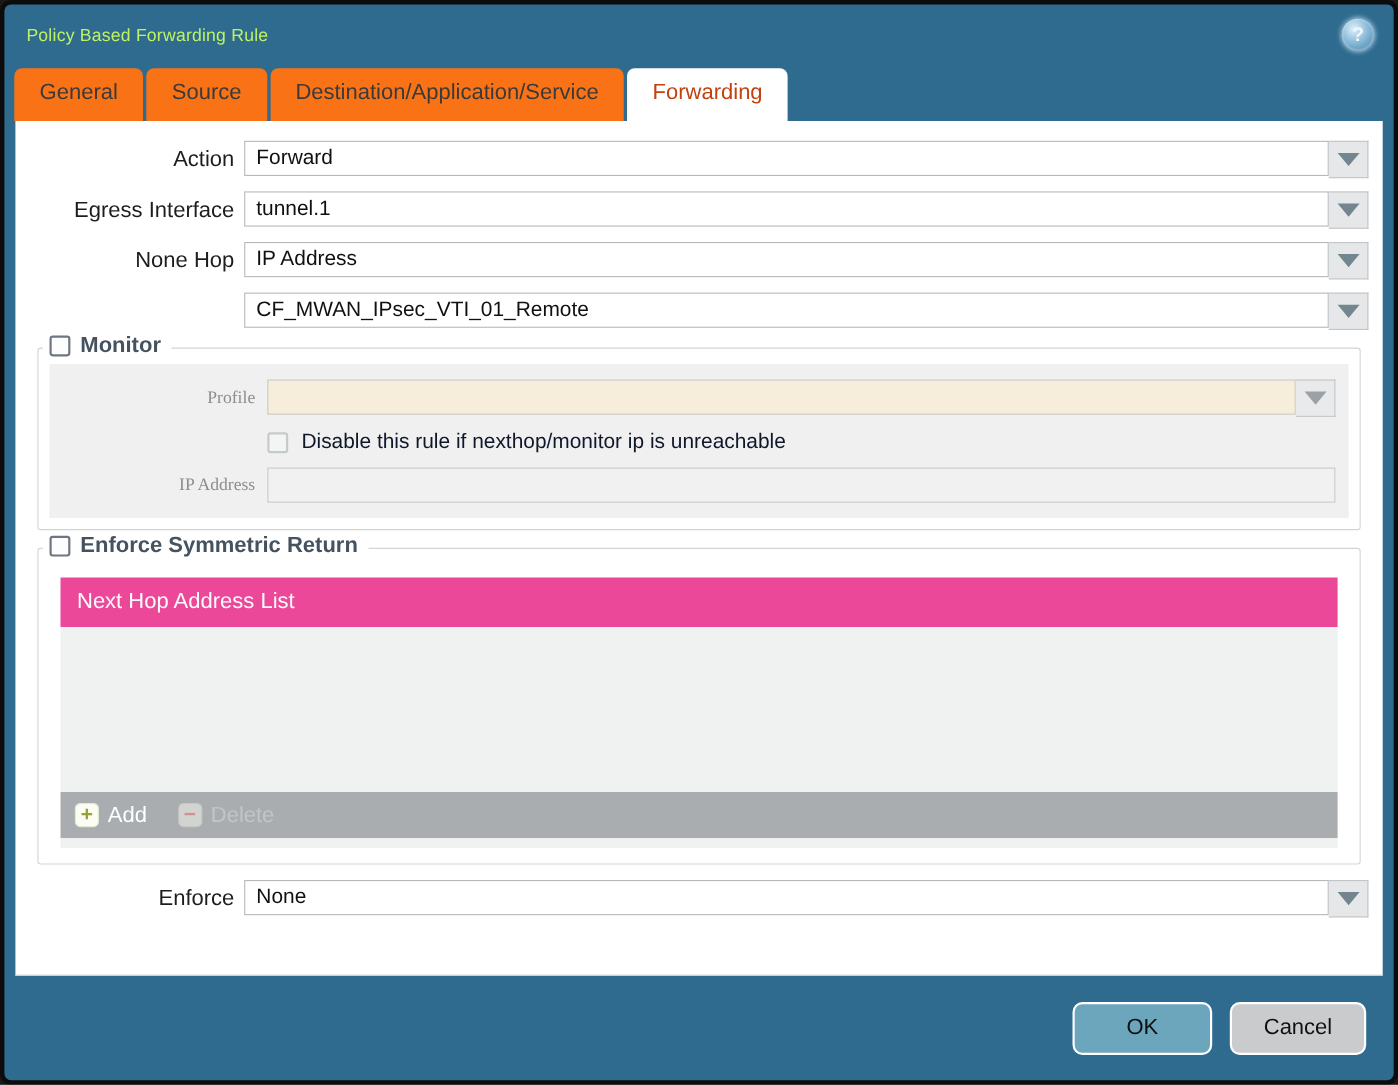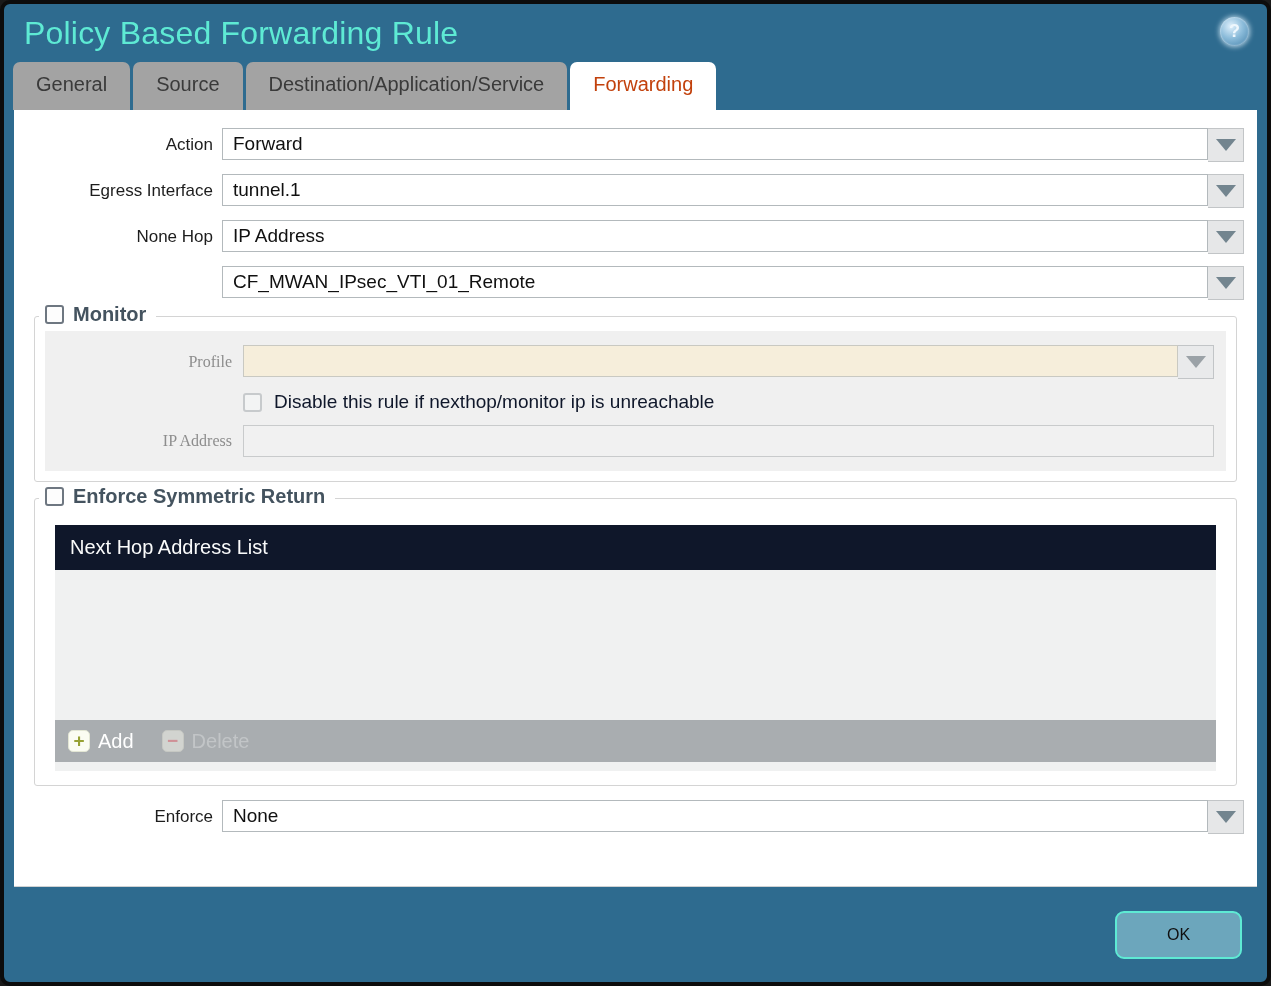--- a/index.html
+++ b/index.html
@@ -9,44 +9,44 @@
     background:#2e6b8f;
     border:4px solid #0c0c0c;
     border-radius:10px;
     overflow:hidden;
     display:flex; flex-direction:column;
     font-family:"Liberation Sans", sans-serif;
     position:relative;
   }
   
   .titlebar { height:58px; flex:0 0 58px; display:flex; align-items:center; padding:0 20px; position:relative; }
-  .title { color:#5eead4; font-size:32px; letter-spacing:0.2px; }
+  .title { color:#bef264; font-size:16px; letter-spacing:0.2px; }
   .help {
     position:absolute; right:18px; top:13px;
     width:29px; height:29px; border-radius:50%;
     background:radial-gradient(circle at 38% 32%, #dff0fc 0%, #8cbcda 45%, #3f7ea8 100%);
     box-shadow:0 0 5px 1px rgba(220,240,252,.75), inset 0 0 2px rgba(255,255,255,.9);
     display:flex; align-items:center; justify-content:center;
     color:#eef7fd; font-size:18px; font-weight:bold; cursor:pointer;
   }
   
   .tabs { flex:0 0 48px; display:flex; align-items:flex-end; padding-left:9px; }
   .tab {
-    background:#a3a3a3; color:#3a3a3a; font-size:20px;
+    background:#f97316; color:#3a3a3a; font-size:20px;
     padding:11px 23px 14px; margin-right:3px;
     border-radius:7px 7px 0 0; white-space:nowrap; cursor:pointer;
   }
   .tab.active { background:#ffffff; color:#c2410c; }
   
   .content {
     background:#ffffff; margin:0 10px; flex:1 1 auto;
     padding-top:18px; overflow:hidden; border-bottom:1px solid #cfd2d3;
   }
   .frow { display:flex; align-items:center; margin-bottom:12px; }
-  .frow .lbl { width:208px; flex:0 0 208px; text-align:right; padding-right:9px; font-size:17px; color:#1d1d1d; }
+  .frow .lbl { width:208px; flex:0 0 208px; text-align:right; padding-right:9px; font-size:20px; color:#1d1d1d; }
   .field { flex:1; display:flex; margin-right:13px; }
   .tinput {
     flex:1; height:32px; border:1px solid #b3b9bc; background:#fff;
     font-size:19px; color:#101010; padding:0 10px; display:flex; align-items:center;
     white-space:nowrap; overflow:hidden;
   }
   .ddbtn {
     flex:0 0 36px; height:34px; background:#e6e7e8; border:1px solid #c2c5c7; border-left:none;
     display:flex; align-items:center; justify-content:center; cursor:pointer;
   }
@@ -69,38 +69,38 @@
   .gpanel .lbl-dis { width:198px; flex:0 0 198px; text-align:right; padding-right:11px; font-size:16px; color:#8d8d8d;font-family:Liberation Serif, serif; }
   .tinput.beige { background:#f6eedb; border-color:#c9c9c2; }
   .tinput.gray  { background:#f1f1f1; border-color:#c9cbcc; }
   .gpanel .frow { margin-bottom:12px; }
   .gpanel .frow:last-child { margin-bottom:0; }
   .gpanel .field { margin-right:12px; }
   .chk-row { display:flex; align-items:center; gap:12px; margin:12px 0 12px 198px; }
   .chk-row .chk-lbl { font-size:19px; color:#0f172a; }
   
   .tbl { margin:12px 10px 4px 10px; }
-  .tbl-header { background:#0f172a; color:#fafbfb; font-size:20px; padding:11px 15px; }
+  .tbl-header { background:#ec4899; color:#fafbfb; font-size:20px; padding:11px 15px; }
   .tbl-body { height:150px; background:#f0f1f1; }
   .tbl-footer { background:#a9adb0; height:42px; display:flex; align-items:center; padding:0 13px; gap:28px; }
   .tbl-strip { height:9px; background:#f0f1f1; }
   .tbtn { display:flex; align-items:center; gap:8px; font-size:20px; cursor:pointer; }
   .tbtn .ticon {
     width:22px; height:22px; border-radius:5px; text-align:center; line-height:20px;
     font-weight:bold; font-size:19px;
   }
   .tbtn.add { color:#ffffff; }
   .tbtn.add .ticon { background:#fbfcf2; border:1px solid #e3e6d4; color:#97a134; }
   .tbtn.del { color:#c2c5c7; cursor:default; }
   .tbtn.del .ticon { background:#d2d4d0; border:1px solid #c6c8c3; color:#cf9096; }
   
   .footerbar { flex:0 0 95px; display:flex; align-items:center; justify-content:flex-end; gap:16px; padding-right:25px; }
   .btn {
-    height:48px; border:2px solid #5eead4; border-radius:9px;
-    font-size:16px; color:#101010; display:flex; align-items:center; justify-content:center;
+    height:48px; border:2px solid #ffffff; border-radius:9px;
+    font-size:20px; color:#101010; display:flex; align-items:center; justify-content:center;
     cursor:pointer; font-family:"Liberation Sans", sans-serif;
   }
   .btn.ok { width:127px; background:#6ca6bc; }
   .btn.cancel { width:124px; background:#c9cbcd; }
 </style>
 </head>
 <body>
 
 <div class="dialog">
 
@@ -215,15 +215,16 @@
         <div class="ddbtn">
             <div class="tri"></div>
           </div>
       </div>
     </div>
 
   </div>
 
   <div class="footerbar">
     <div class="btn ok">OK</div>
+    <div class="btn cancel">Cancel</div>
   </div>
 
 </div>
 
 </body></html>

